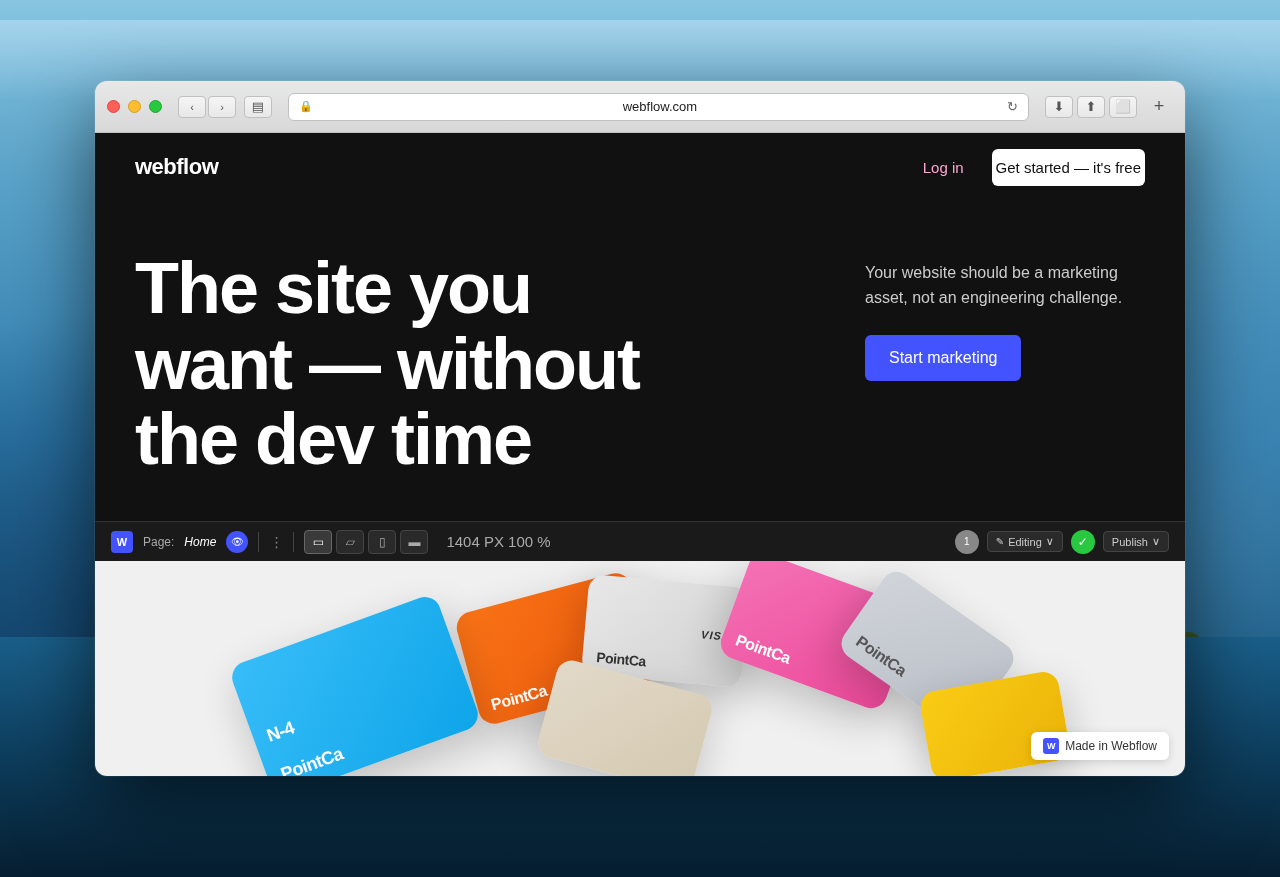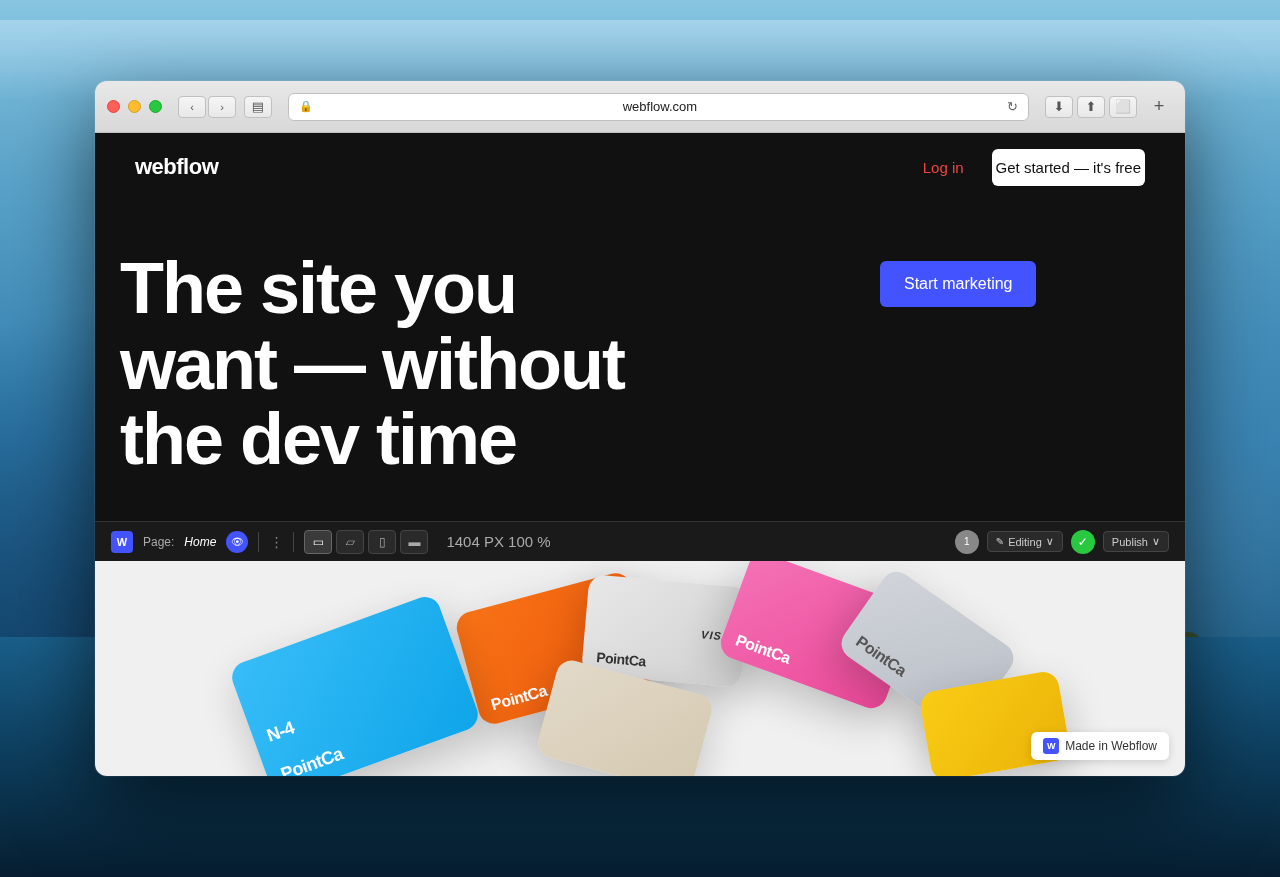--- a/index.html
+++ b/index.html
@@ -244,21 +244,21 @@
 
     .header-actions {
       display: flex;
       gap: 12px;
       align-items: center;
     }
 
     .login-btn {
       background: transparent;
       border: none;
-      color: #ef4444;
+      color: #f9a8d4;
       font-size: 15px;
       cursor: pointer;
       padding: 8px 16px;
       border-radius: 6px;
     }
 
     .get-started-btn {
       background: white;
       border: none;
       color: #111;
@@ -268,21 +268,21 @@
       padding: 10px 4px;
       border-radius: 6px;
     }
 
     
     .hero-section {
       background: #111;
       flex: 1;
       display: flex;
       align-items: flex-start;
-      padding: 50px 25px 40px;
+      padding: 50px 40px 40px;
       position: relative;
       min-height: 320px;
     }
 
     .hero-left {
       flex: 1;
     }
 
     .hero-title {
       color: white;
@@ -684,20 +684,21 @@
           <button class="login-btn">Log in</button>
           <button class="get-started-btn">Get started — it's free</button>
         </div>
       </div>
 
       <div class="hero-section">
         <div class="hero-left">
           <h1 class="hero-title">The site you want — without the dev time</h1>
         </div>
         <div class="hero-right">
+          <p class="hero-subtitle">Your website should be a marketing asset, not an engineering challenge.</p>
           <button class="start-building-btn">Start marketing</button>
         </div>
       </div>
 
       <div class="editor-toolbar">
 
         <div class="w-logo-small">
           <span>W</span>
         </div>
 

